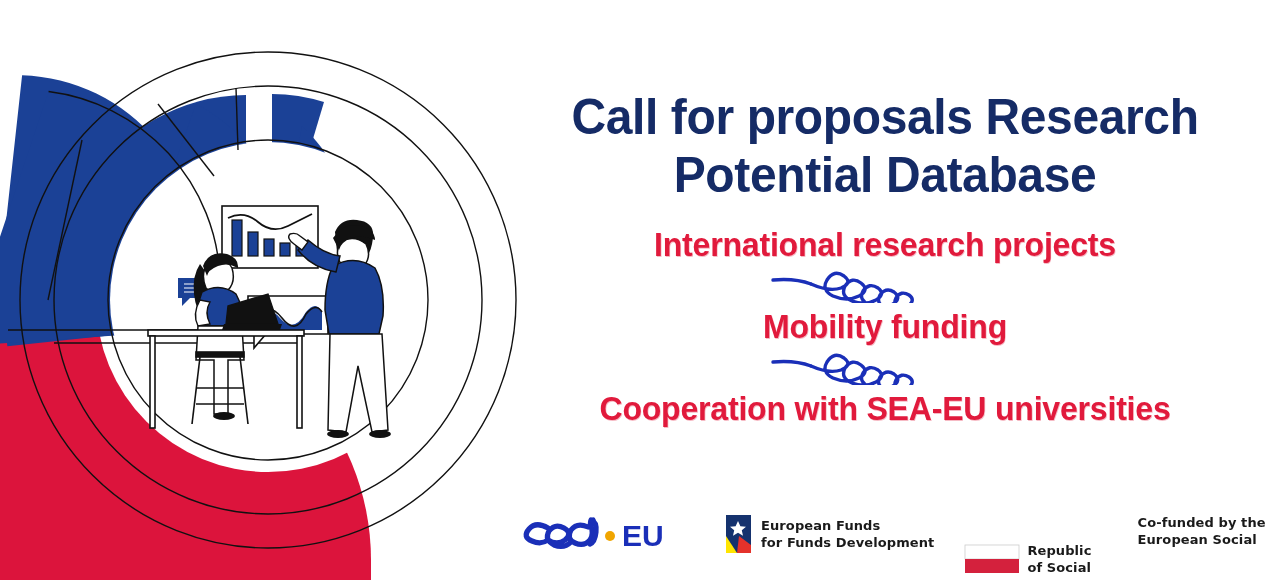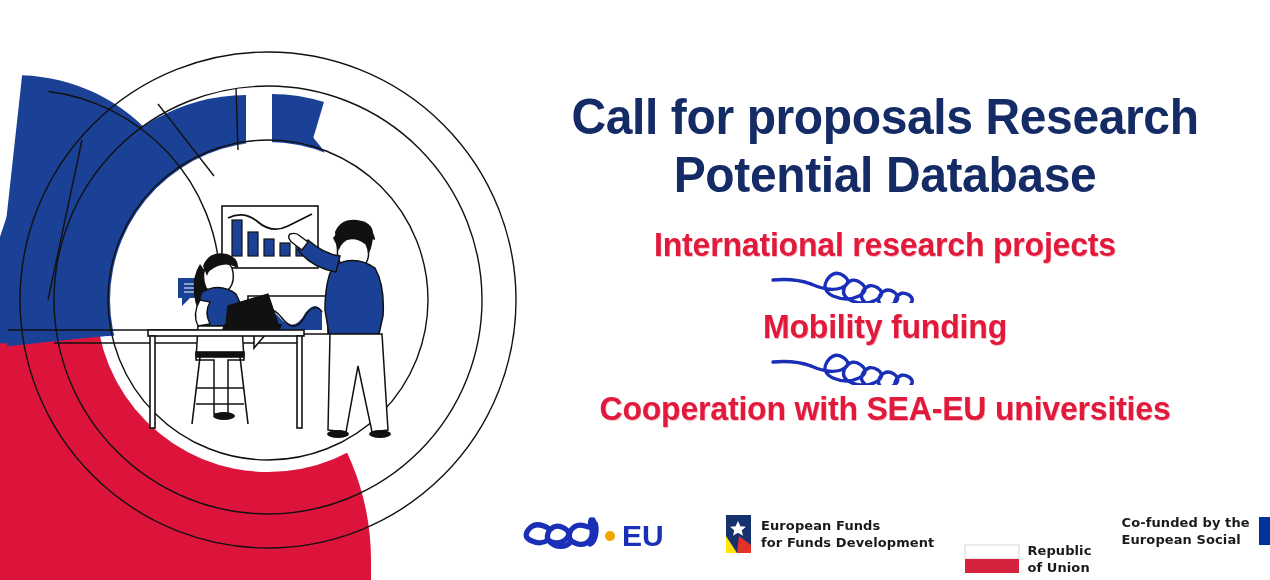--- a/index.html
+++ b/index.html
@@ -300,26 +300,26 @@
         </div>
       </div>
 
       <div class="logo-item logo-pl">
         <svg width="56" height="38" viewBox="0 0 56 38" xmlns="http://www.w3.org/2000/svg">
           <rect x="1" y="5" width="54" height="14" fill="#ffffff" stroke="#cccccc" stroke-width="0.8"></rect>
           <rect x="1" y="19" width="54" height="14" fill="#d4213d"></rect>
         </svg>
         <div class="logo-text">
           <div>Republic</div>
-          <div>of Union</div>
+          <div>of Social</div>
         </div>
       </div>
 
       <div class="logo-item logo-eu">
-        <div class="logo-text" style="margin-left:0;margin-right:8px;">
+        <div class="logo-text" style="margin-left:16px;margin-right:8px;">
           <div>Co-funded by the</div>
           <div>European Social</div>
         </div>
         <svg width="56" height="38" viewBox="0 0 56 38" xmlns="http://www.w3.org/2000/svg">
           <rect x="1" y="5" width="54" height="28" fill="#003399"></rect>
           <g fill="#ffcc00">
             <circle cx="28" cy="10.2" r="1.35"></circle>
             <circle cx="32.4" cy="11.0" r="1.35"></circle>
             <circle cx="35.6" cy="13.6" r="1.35"></circle>
             <circle cx="36.8" cy="17.6" r="1.35"></circle>

